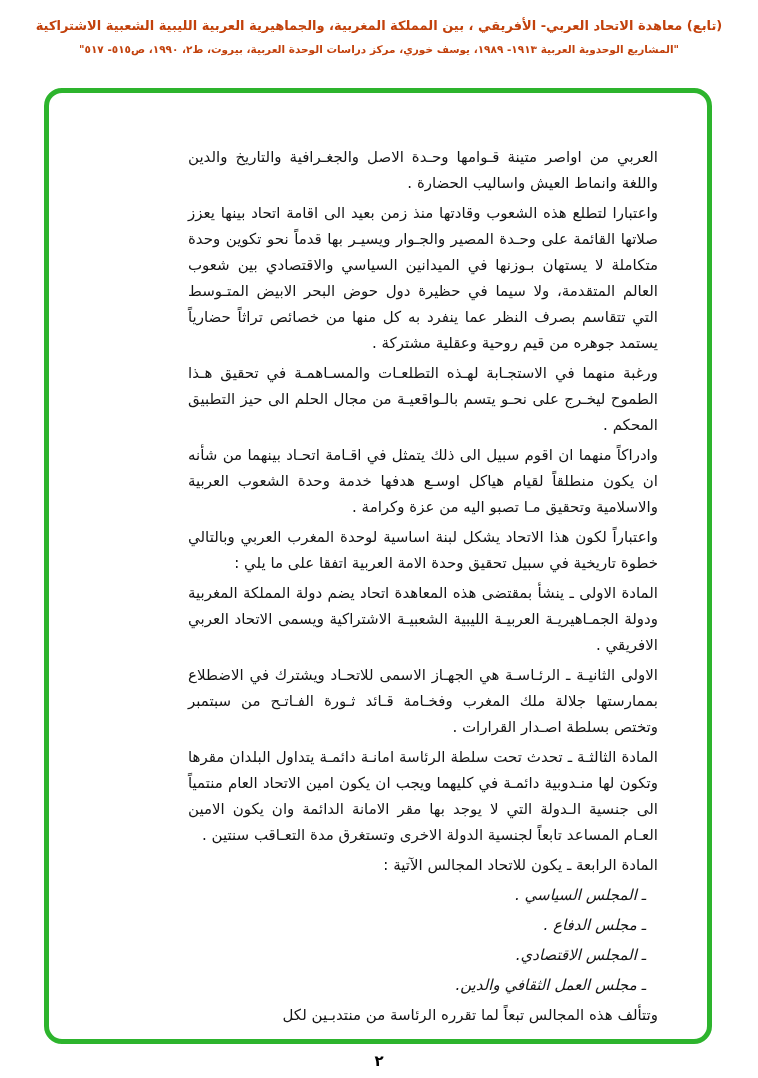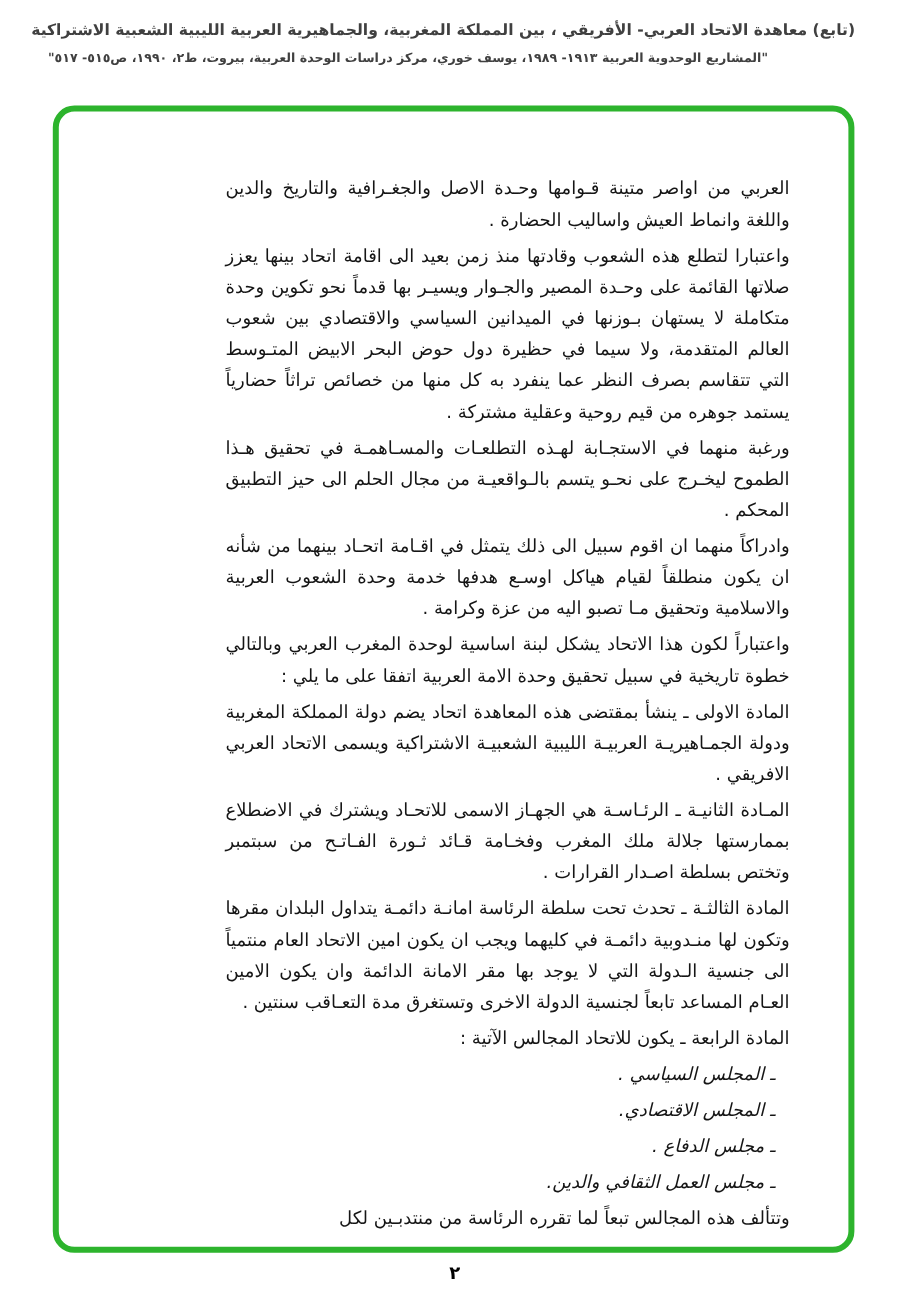--- a/index.html
+++ b/index.html
@@ -11,23 +11,23 @@
     font-family: "DejaVu Sans", sans-serif;
     position: relative;
     overflow: hidden;
     color: #111;
   }
   .page-header {
     position: absolute;
     top: 16px;
     left: 0;
     width: 758px;
-    text-align: left;
+    text-align: center;
     direction: rtl;
-    color: #404040;
+    color: #c2410c;
   }
   .page-header .title {
     font-size: 13px;
     font-weight: bold;
     line-height: 1.55;
     padding: 0 26px;
   }
   .page-header .source {
     font-size: 10.5px;
     font-weight: bold;
@@ -79,23 +79,23 @@
 
 <div class="green-box"></div>
 
 <main class="text-block">
   <p class="para"><span class="lead"></span><span>العربي من اواصر متينة قـوامها وحـدة الاصل والجغـرافية والتاريخ والدين واللغة وانماط العيش واساليب الحضارة .</span></p>
   <p class="para"><span class="lead"></span><span>واعتبارا لتطلع هذه الشعوب وقادتها منذ زمن بعيد الى اقامة اتحاد بينها يعزز صلاتها القائمة على وحـدة المصير والجـوار ويسيـر بها قدماً نحو تكوين وحدة متكاملة لا يستهان بـوزنها في الميدانين السياسي والاقتصادي بين شعوب العالم المتقدمة، ولا سيما في حظيرة دول حوض البحر الابيض المتـوسط التي تتقاسم بصرف النظر عما ينفرد به كل منها من خصائص تراثاً حضارياً يستمد جوهره من قيم روحية وعقلية مشتركة .</span></p>
   <p class="para"><span class="lead"></span><span>ورغبة منهما في الاستجـابة لهـذه التطلعـات والمسـاهمـة في تحقيق هـذا الطموح ليخـرج على نحـو يتسم بالـواقعيـة من مجال الحلم الى حيز التطبيق المحكم .</span></p>
   <p class="para"><span class="lead"></span><span>وادراكاً منهما ان اقوم سبيل الى ذلك يتمثل في اقـامة اتحـاد بينهما من شأنه ان يكون منطلقاً لقيام هياكل اوسـع هدفها خدمة وحدة الشعوب العربية والاسلامية وتحقيق مـا تصبو اليه من عزة وكرامة .</span></p>
   <p class="para"><span class="lead"></span><span>واعتباراً لكون هذا الاتحاد يشكل لبنة اساسية لوحدة المغرب العربي وبالتالي خطوة تاريخية في سبيل تحقيق وحدة الامة العربية اتفقا على ما يلي :</span></p>
   <p class="para"><span class="lead">المادة الاولى</span><span> ـ ينشأ بمقتضى هذه المعاهدة اتحاد يضم دولة المملكة المغربية ودولة الجمـاهيريـة العربيـة الليبية الشعبيـة الاشتراكية ويسمى الاتحاد العربي الافريقي .</span></p>
-  <p class="para"><span class="lead">المـادة الثانيـة</span><span> ـ الرئـاسـة هي الجهـاز الاسمى للاتحـاد ويشترك في الاضطلاع بممارستها جلالة ملك المغرب وفخـامة قـائد ثـورة الفـاتـح من سبتمبر وتختص بسلطة اصـدار القرارات .</span></p>
+  <p class="para"><span class="lead">الاولى الثانيـة</span><span> ـ الرئـاسـة هي الجهـاز الاسمى للاتحـاد ويشترك في الاضطلاع بممارستها جلالة ملك المغرب وفخـامة قـائد ثـورة الفـاتـح من سبتمبر وتختص بسلطة اصـدار القرارات .</span></p>
   <p class="para"><span class="lead">المادة الثالثـة</span><span> ـ تحدث تحت سلطة الرئاسة امانـة دائمـة يتداول البلدان مقرها وتكون لها منـدوبية دائمـة في كليهما ويجب ان يكون امين الاتحاد العام منتمياً الى جنسية الـدولة التي لا يوجد بها مقر الامانة الدائمة وان يكون الامين العـام المساعد تابعاً لجنسية الدولة الاخرى وتستغرق مدة التعـاقب سنتين .</span></p>
   <p class="para"><span class="lead">المادة الرابعة</span><span> ـ يكون للاتحاد المجالس الآتية :</span></p>
   <p class="para list"><span>ـ المجلس السياسي .</span></p>
+  <p class="para list"><span>ـ مجلس الدفاع .</span></p>
   <p class="para list"><span>ـ المجلس الاقتصادي.</span></p>
-  <p class="para list"><span>ـ مجلس الدفاع .</span></p>
   <p class="para list"><span>ـ مجلس العمل الثقافي والدين.</span></p>
   <p class="para"><span>وتتألف هذه المجالس تبعاً لما تقرره الرئاسة من منتدبـين لكل</span></p>
 </main>
 
 <footer class="page-number">٢</footer>
 
 </body></html>

